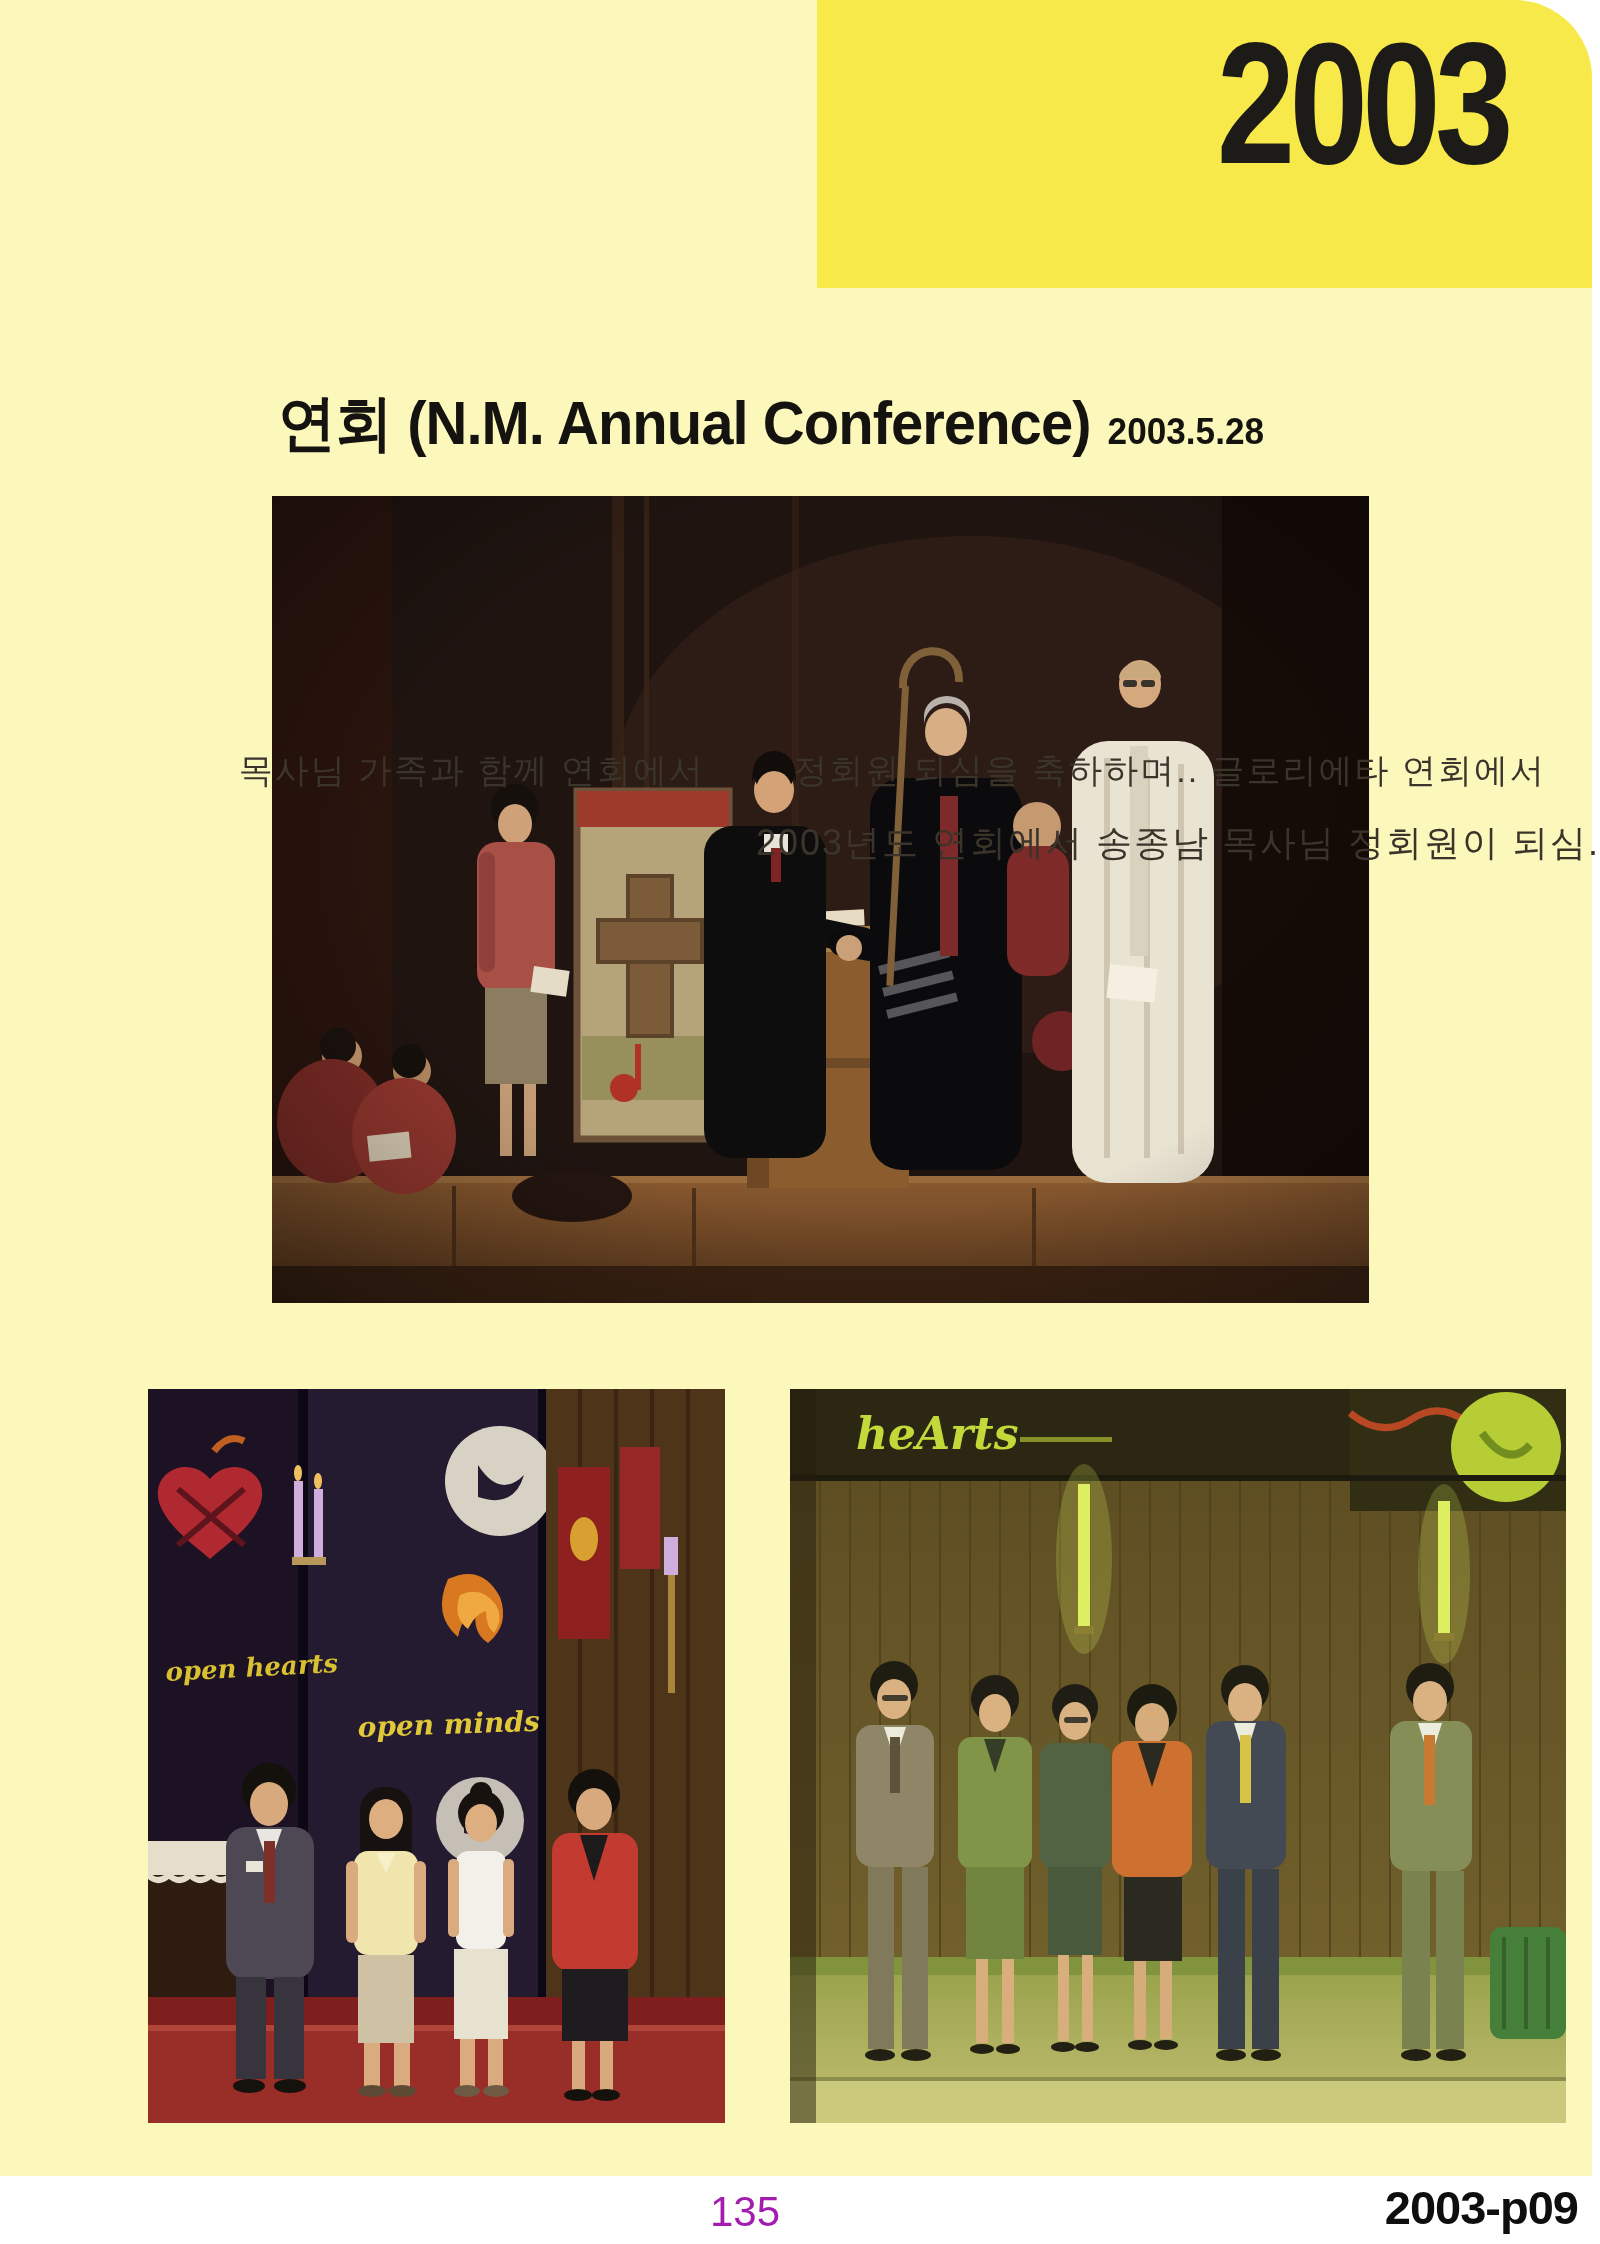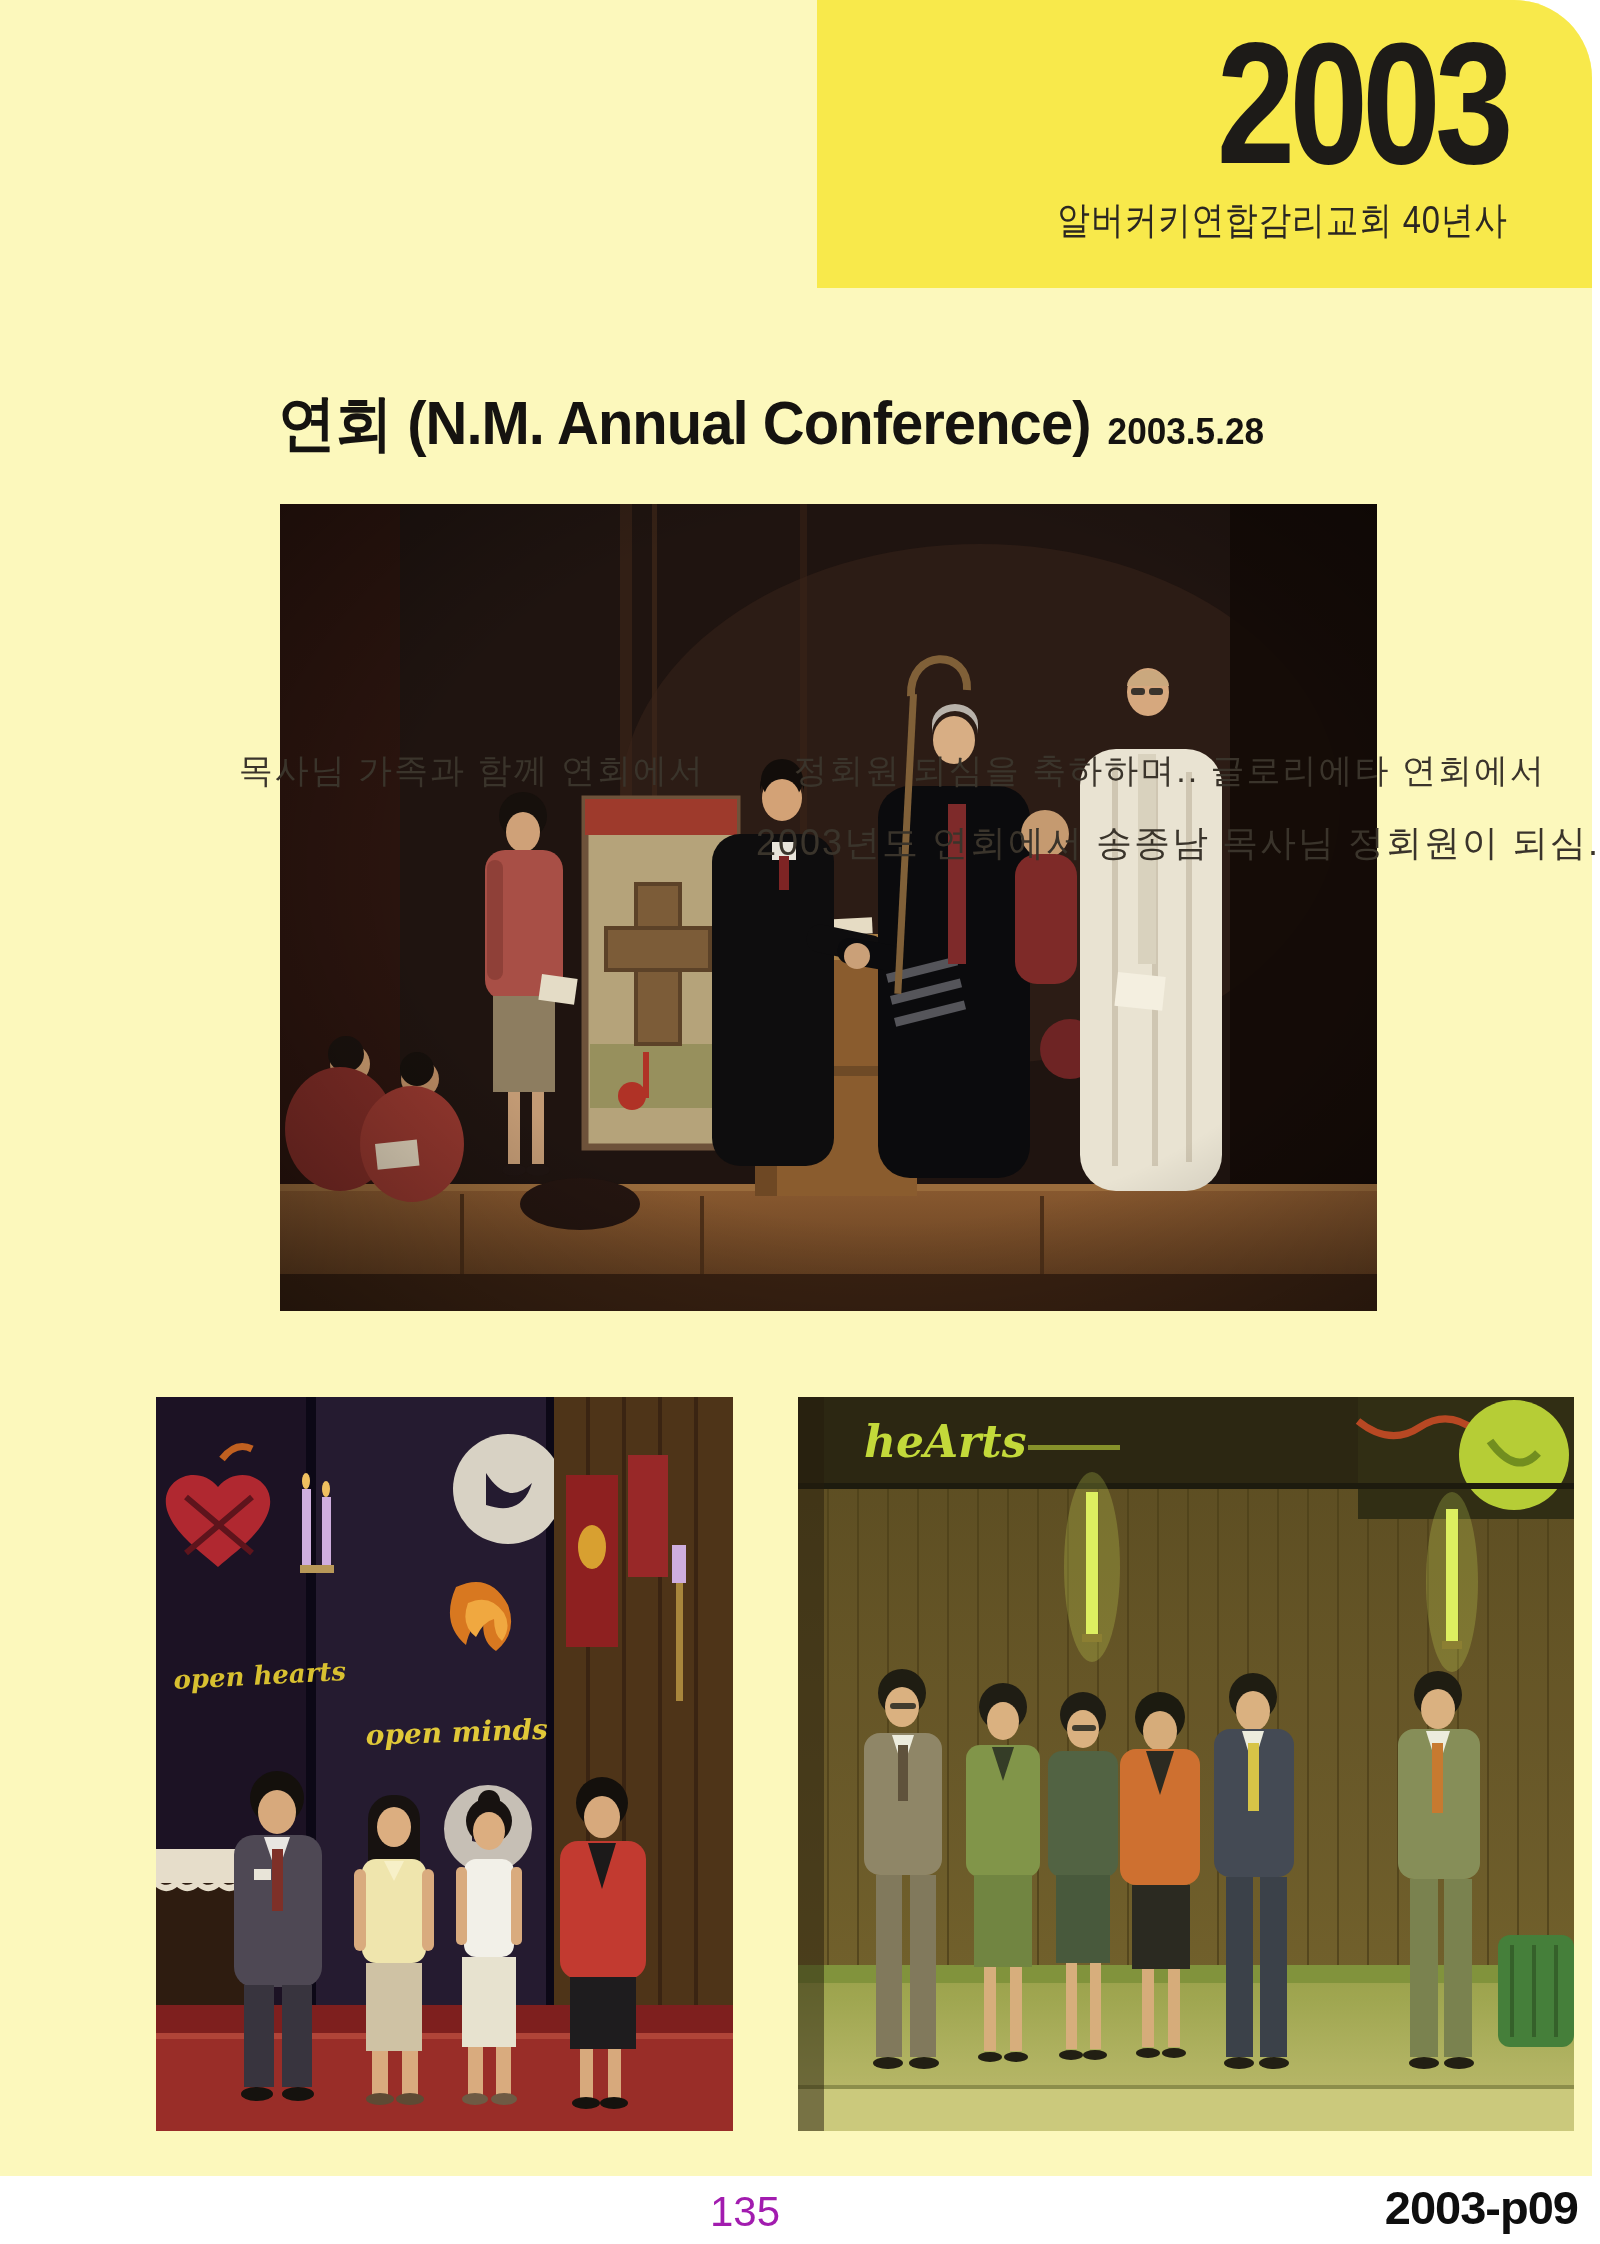--- a/index.html
+++ b/index.html
@@ -21,21 +21,21 @@
   .subtitle{display:inline-block;font-size:38px;font-weight:normal;color:#2b2722;
             letter-spacing:1px;margin-top:10px;
             transform:scaleX(0.86);transform-origin:100% 50%;}
 
   
   .section-title{position:absolute;left:278px;top:383px;margin:0;white-space:nowrap;
                  transform:scaleX(0.95);transform-origin:0 50%;}
   .t-main{font-size:61px;font-weight:bold;color:#151310;letter-spacing:-1px;}
   .t-date{font-size:37px;font-weight:bold;color:#151310;margin-left:18px;}
 
-  figure{margin:12px;padding:16px;}
+  figure{margin:4px;padding:16px;}
   .photo{display:block;background:#20150f;}
   .ph-main{position:absolute;left:252px;top:476px;width:1097px;height:807px;}
   .ph-left{position:absolute;left:128px;top:1369px;width:577px;height:734px;}
   .ph-right{position:absolute;left:770px;top:1369px;width:776px;height:734px;}
   .ph-main svg,.ph-left svg,.ph-right svg{display:block;width:100%;height:100%;}
 
   .cap{position:absolute;left:0;right:0;text-align:right;color:#3a342b;
        letter-spacing:2px;white-space:nowrap;}
   .cap-main{top:819px;font-size:36px;}
   .cap-sub{top:748px;font-size:34px;}
@@ -49,21 +49,20 @@
   svg text.banner-script{font-family:"DejaVu Serif", serif;font-style:italic;font-weight:bold;}
 </style>
 </head>
 <body>
 
 <div id="page">
   <div class="card"></div>
 
   <div class="year-box">
     <div><span class="year">2003</span></div>
-    <div><span class="subtitle">알버커키연합감리교회  40년사</span></div>
   </div>
 
   <h1 class="section-title"><span class="t-main">연회 (N.M. Annual Conference)</span><span class="t-date">2003.5.28</span></h1>
 
   <figure class="ph-main">
     <svg class="photo" viewBox="0 0 1097 807" preserveAspectRatio="none">
       <defs>
         <linearGradient id="floorG" x1="0" y1="0" x2="0" y2="1">
           <stop offset="0" stop-color="#8a5a30"></stop>
             <stop offset="1" stop-color="#58371c"></stop>

